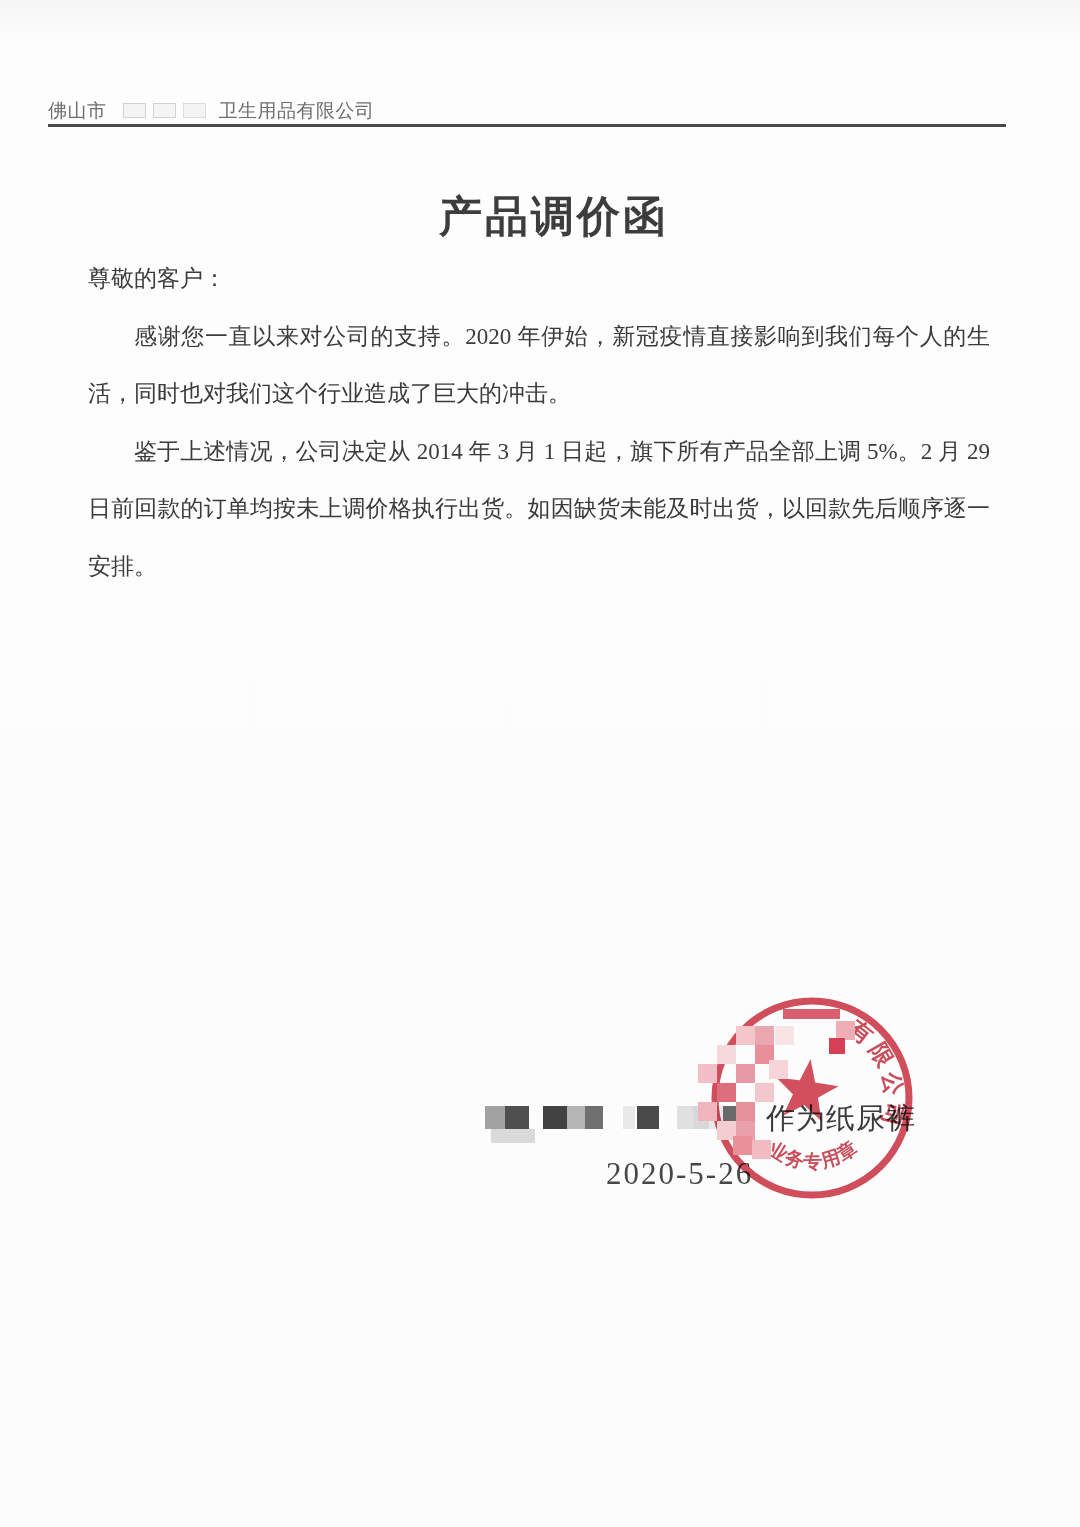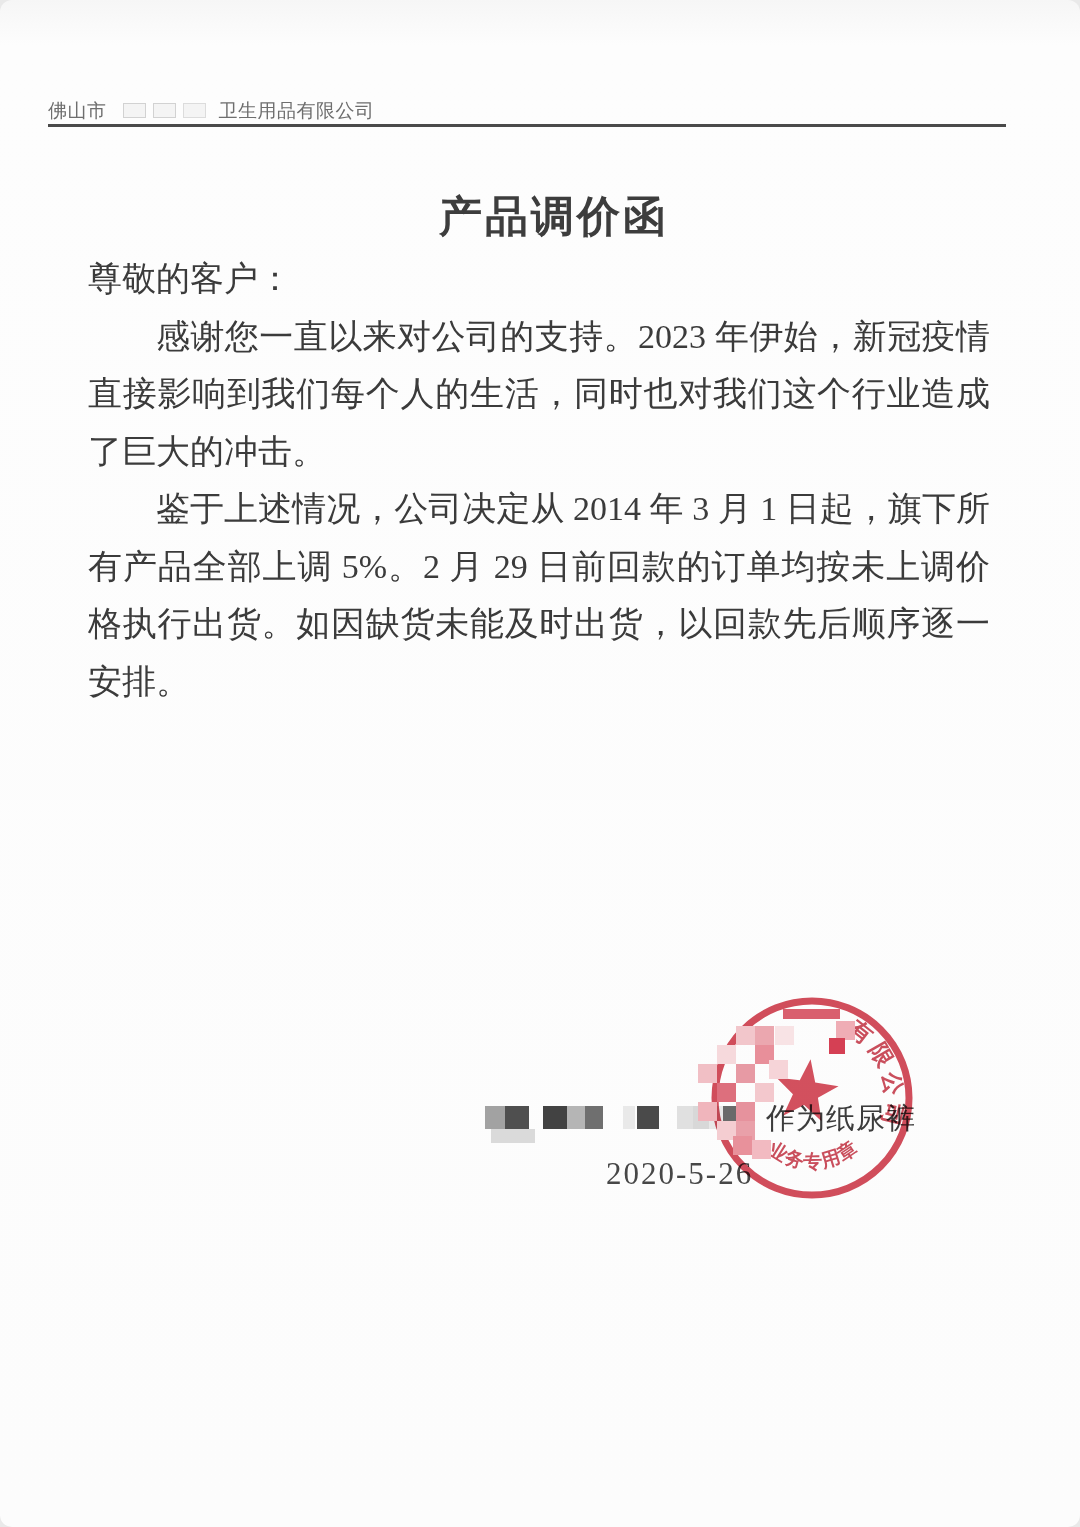--- a/index.html
+++ b/index.html
@@ -1,21 +1,20 @@
 <!DOCTYPE html>
 <html><head>
 <meta charset="utf-8">
 <style>
   html,body { margin:0; padding:0; background:#e9e9e9; }
   .page {
     position:relative; width:1080px; height:1527px; margin:0 auto;
     background:linear-gradient(#f6f6f6, #fdfdfd 45px, #fcfcfc);
     font-family:"Liberation Serif","DejaVu Serif",serif;
     overflow:hidden;
-    border-radius:12px;
   }
   
   .letterhead {
     position:absolute; left:48px; top:98px;
     font-size:19px; color:#6e6e6e; letter-spacing:.5px; white-space:nowrap;
   }
   .hredact { display:inline-block; position:relative; width:112px; height:18px; vertical-align:-2px; }
   .hredact i { position:absolute; top:2px; width:21px; height:13px; border:1px solid #d2d2d2; background:#f4f4f4; }
   .hredact i:nth-child(1){ left:16px; }
   .hredact i:nth-child(2){ left:46px; }
@@ -23,21 +22,21 @@
   .rule { position:absolute; left:48px; top:124px; width:958px; height:3px; background:#4a4a4a; }
   
   .title {
     position:absolute; left:14px; top:188px; width:1080px; margin:0;
     text-align:center; font-size:43px; font-weight:700; color:#3d3d3d; letter-spacing:3px;
     font-family:"Liberation Sans","DejaVu Sans",sans-serif;
   }
   
   .body {
     position:absolute; left:88px; top:250px; width:902px;
-    font-size:34px; line-height:57.5px; color:#3b3b3b;
+    font-size:23px; line-height:57.5px; color:#3b3b3b;
     text-align:justify;
   }
   .body p { margin:0; }
   .para { text-indent:2em; }
   
   .sig-company {
     position:absolute; left:766px; top:1099px;
     font-size:29px; color:#3c3c3c; letter-spacing:1px; white-space:nowrap;
   }
   .smosaic { position:absolute; left:485px; top:1106px; width:270px; height:42px; }
@@ -64,21 +63,21 @@
 
   <div class="letterhead">
     <span>佛山市</span><span class="hredact"><i></i><i></i><i></i></span><span>卫生用品有限公司</span>
   </div>
   <div class="rule"></div>
 
   <h1 class="title">产品调价函</h1>
 
   <div class="body">
     <p class="salutation">尊敬的客户：</p>
-    <p class="para">感谢您一直以来对公司的支持。2023 年伊始，新冠疫情直接影响到我们每个人的生活，同时也对我们这个行业造成了巨大的冲击。</p>
+    <p class="para">感谢您一直以来对公司的支持。2020 年伊始，新冠疫情直接影响到我们每个人的生活，同时也对我们这个行业造成了巨大的冲击。</p>
     <p class="para">鉴于上述情况，公司决定从 2014 年 3 月 1 日起，旗下所有产品全部上调 5%。2 月 29 日前回款的订单均按未上调价格执行出货。如因缺货未能及时出货，以回款先后顺序逐一安排。</p>
   </div>
 
   <div class="smosaic">
     <i style="left:0;width:20px;background:#a2a2a2"></i>
     <i style="left:20px;width:24px;background:#4f4f4f"></i>
     <i style="left:58px;width:24px;background:#424242"></i>
     <i style="left:82px;width:18px;background:#b5b5b5"></i>
     <i style="left:100px;width:18px;background:#6f6f6f"></i>
     <i style="left:138px;width:12px;background:#e9e9e9"></i>

